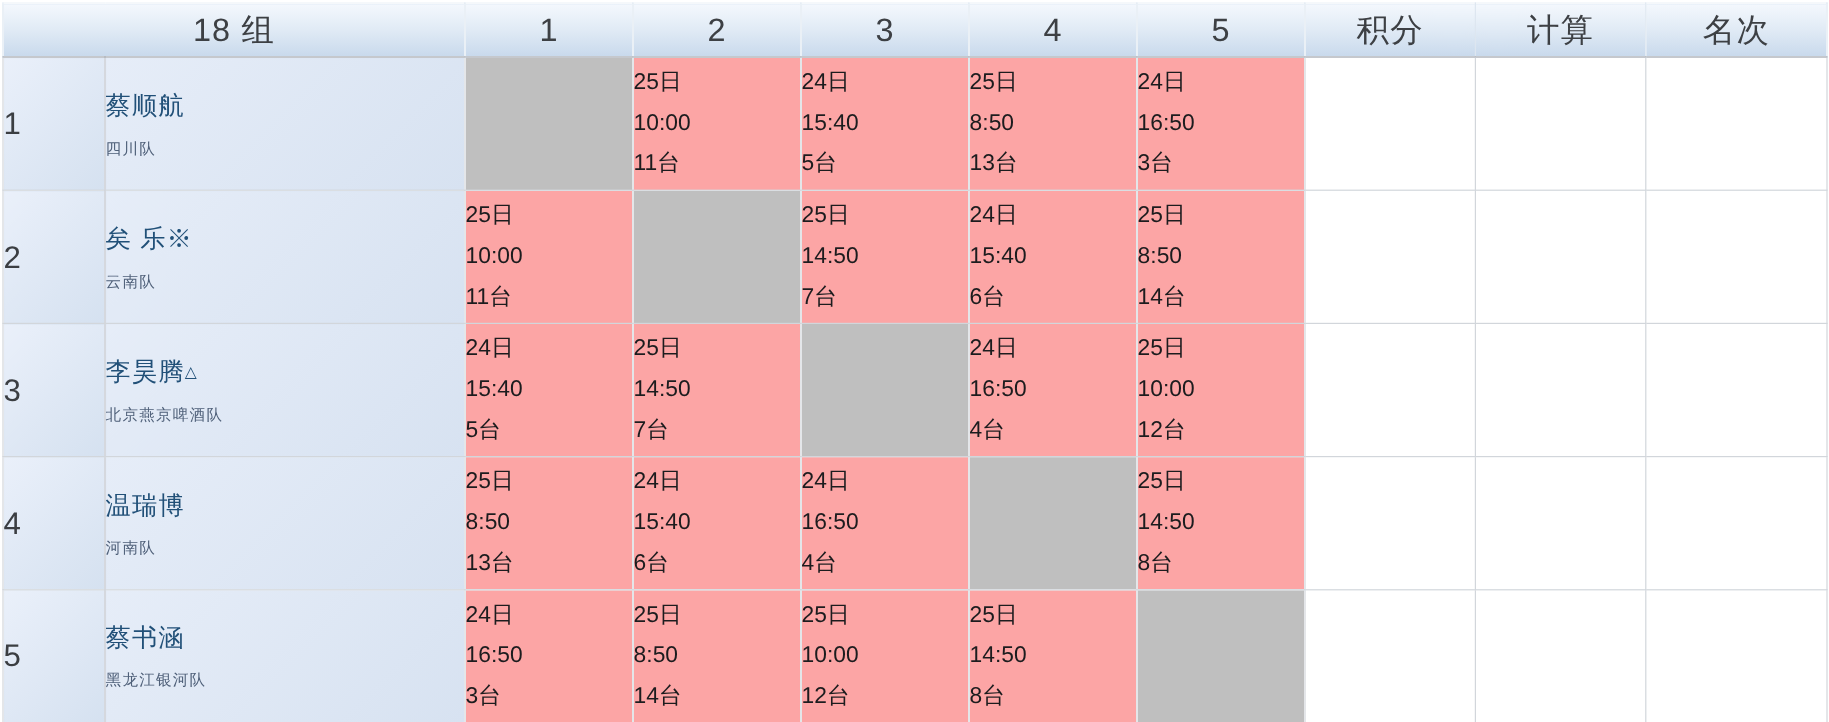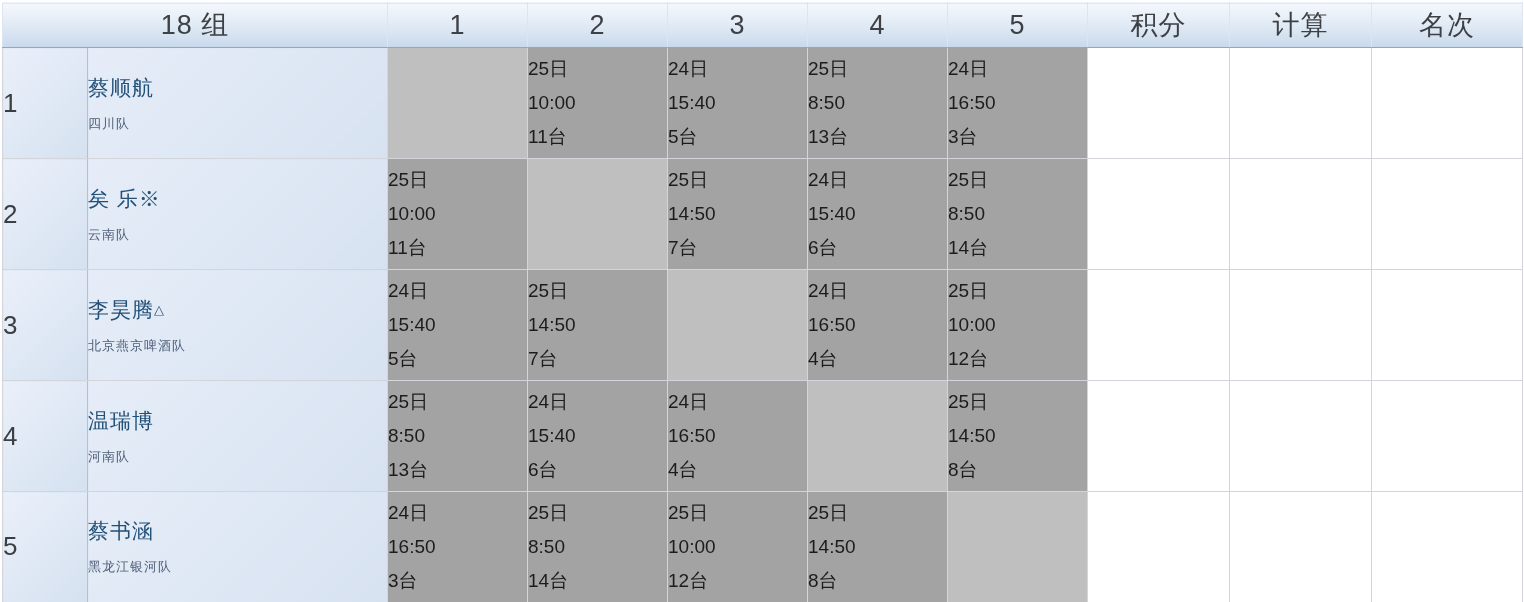--- a/index.html
+++ b/index.html
@@ -57,21 +57,21 @@
     font-size:13px;
     color:#4f6079;
     letter-spacing:1px;
   }
 
   td.sched {
     font-size:19px;
     color:#1c1c1e;
     line-height:1.78;
     white-space:pre-line;
-    background:#a3a3a3;
+    background:#fca5a5;
   }
   td.self { background:#bfbfbf; }
 
   td.result { background:#ffffff; }
 </style>
 </head>
 <body>
 
 <table class="pairing">
   <colgroup>

